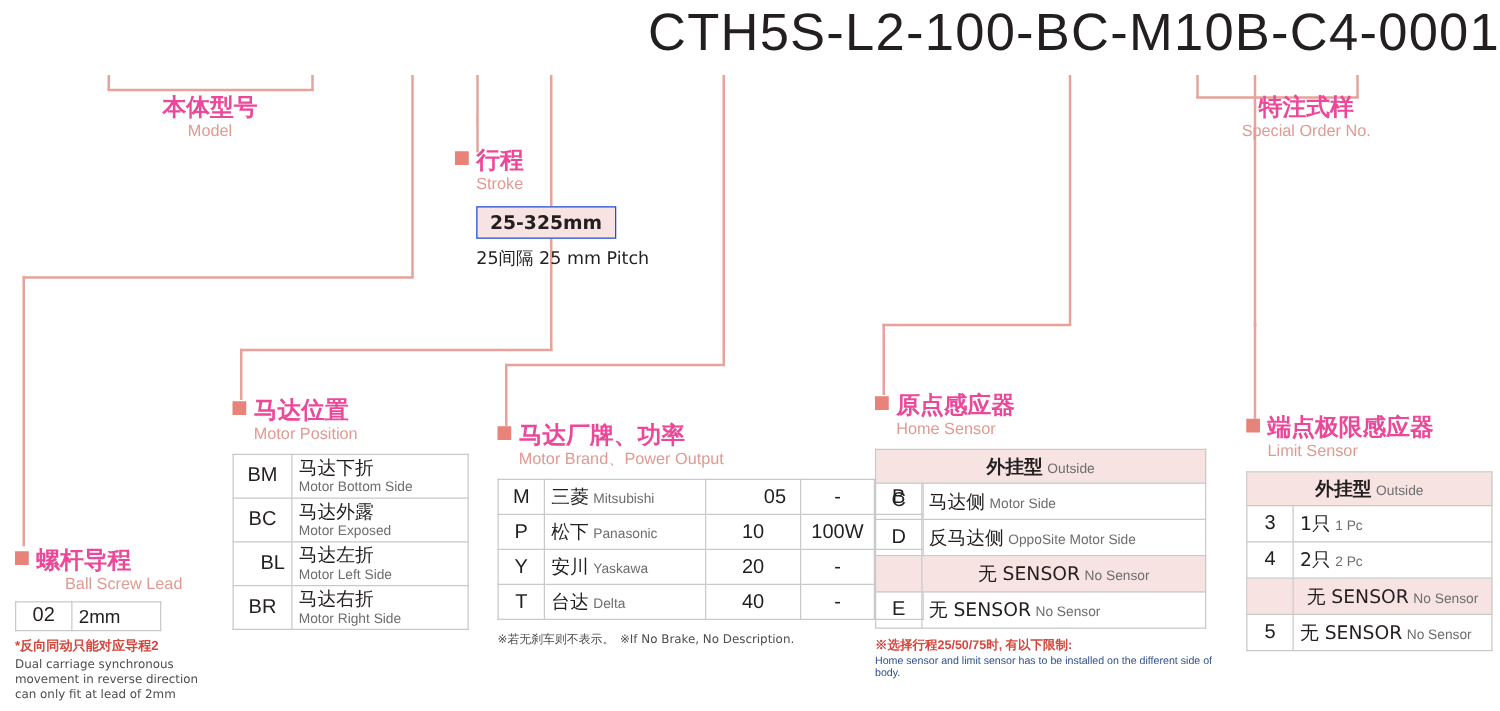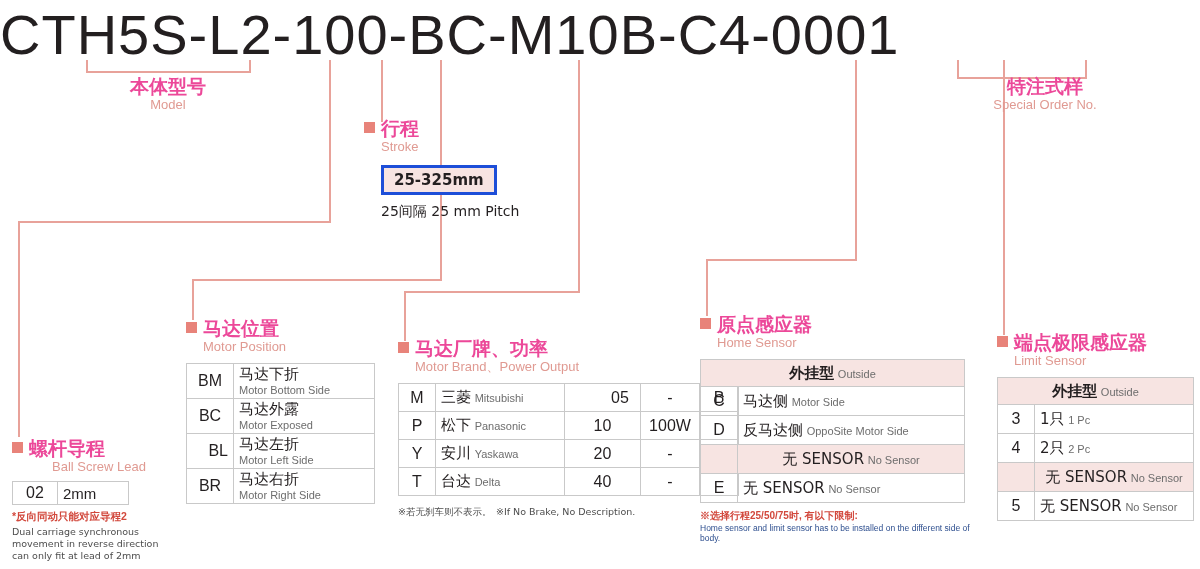--- a/index.html
+++ b/index.html
@@ -9,22 +9,22 @@
     font-family:"Liberation Sans", sans-serif;
     color:#231f20;
     position:relative;
     overflow:hidden;
   }
   .root{position:relative;width:1200px;height:569px;}
 
   
   #partno{
     position:absolute;left:0;top:2px;width:1200px;
-    text-align:left;
-    font-size:56px;
+    text-align:right;
+    font-size:42px;
     letter-spacing:1px;
     font-weight:400;
     font-family:"Liberation Sans", sans-serif;
     color:#231f20;
     white-space:nowrap;
   }
 
   
   .ln{position:absolute;background:#e8a29a;}
   .lnv{width:2px;}
@@ -68,21 +68,21 @@
   .note{
     font-size:9.5px;color:#4d4d4d;line-height:1.25;
     font-family:"DejaVu Sans","Liberation Sans",sans-serif;
   }
   .note-red{color:#d2483c;font-size:10px;font-weight:bold;}
   .note-blue{color:#2e4f8f;font-size:8.5px;line-height:1.2;}
   .note-red-sm{color:#d2483c;font-size:10.5px;font-weight:bold;}
 
   
   .strokebox{
-    background:#f7e4e2;border:3px solid #1d4ed8;
+    background:#f7e4e2;border:1px solid #1d4ed8;
     padding:3px 10px;font-size:15px;font-weight:bold;color:#231f20;
     display:inline-block;
     font-family:"DejaVu Sans","Liberation Sans",sans-serif;
   }
   .strokepitch{font-size:14px;color:#231f20;font-family:"DejaVu Sans","Liberation Sans",sans-serif;}
 </style>
 </head>
 <body>
 
 <div class="root">

